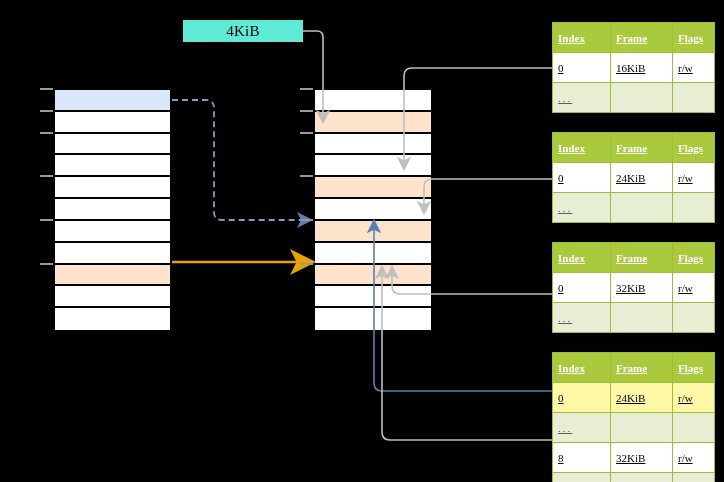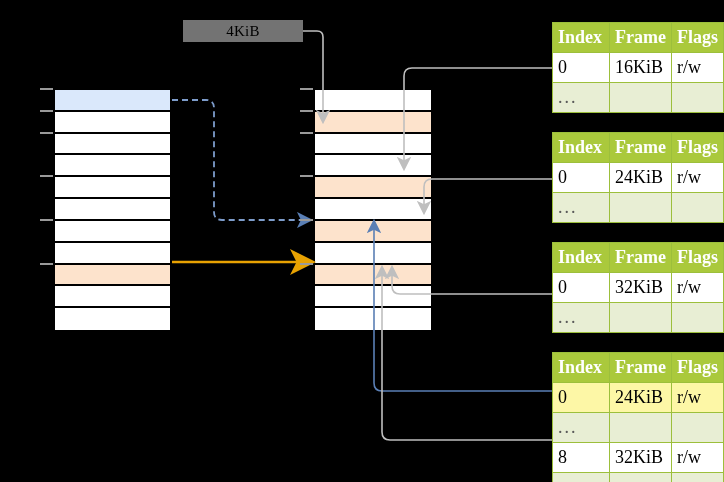--- a/index.html
+++ b/index.html
@@ -11,30 +11,30 @@
   .col{position:absolute;border:2px solid #000;box-sizing:border-box;background:#fff;}
   .cell{box-sizing:border-box;border-bottom:2px solid #000;background:#fff;}
   .cell:last-child{border-bottom:none;}
   .cell.blue{background:#dae8fb;}
   .cell.peach{background:#fde3cc;}
 
   
   .tick{position:absolute;height:2px;width:13px;background:#9a9a9a;}
 
   
-  .klabel{position:absolute;background:#737373;color:#000;
+  .klabel{position:absolute;background:#5eead4;color:#000;
           display:flex;align-items:center;justify-content:center;
           font-size:15px;letter-spacing:.2px;}
 
   
   .ptable{position:absolute;border-collapse:collapse;
           border:1px solid #9cbf3b;background:#fff;}
   .ptable td,.ptable th{border:1px solid #9cbf3b;box-sizing:border-box;
-          padding:1px 5px;font-size:18px;height:30px;vertical-align:middle;
-          text-align:left;color:#000;font-weight:normal;}
+          padding:1px 5px;font-size:11px;height:30px;vertical-align:middle;
+          text-align:left;color:#000;font-weight:normal;text-decoration:underline;}
   .ptable th{background:#aac93c;color:#fff;font-weight:bold;}
   .ptable td.alt{background:#e8eed4;color:#5a5a5a;letter-spacing:2px;}
   .ptable td.hl{background:#fdf7a6;}
   .c-index{width:58px;}
   .c-frame{width:62px;}
   .c-flags{width:42px;}
 
   
   #wires{position:absolute;left:0;top:0;width:724px;height:482px;overflow:visible;}
 </style>

